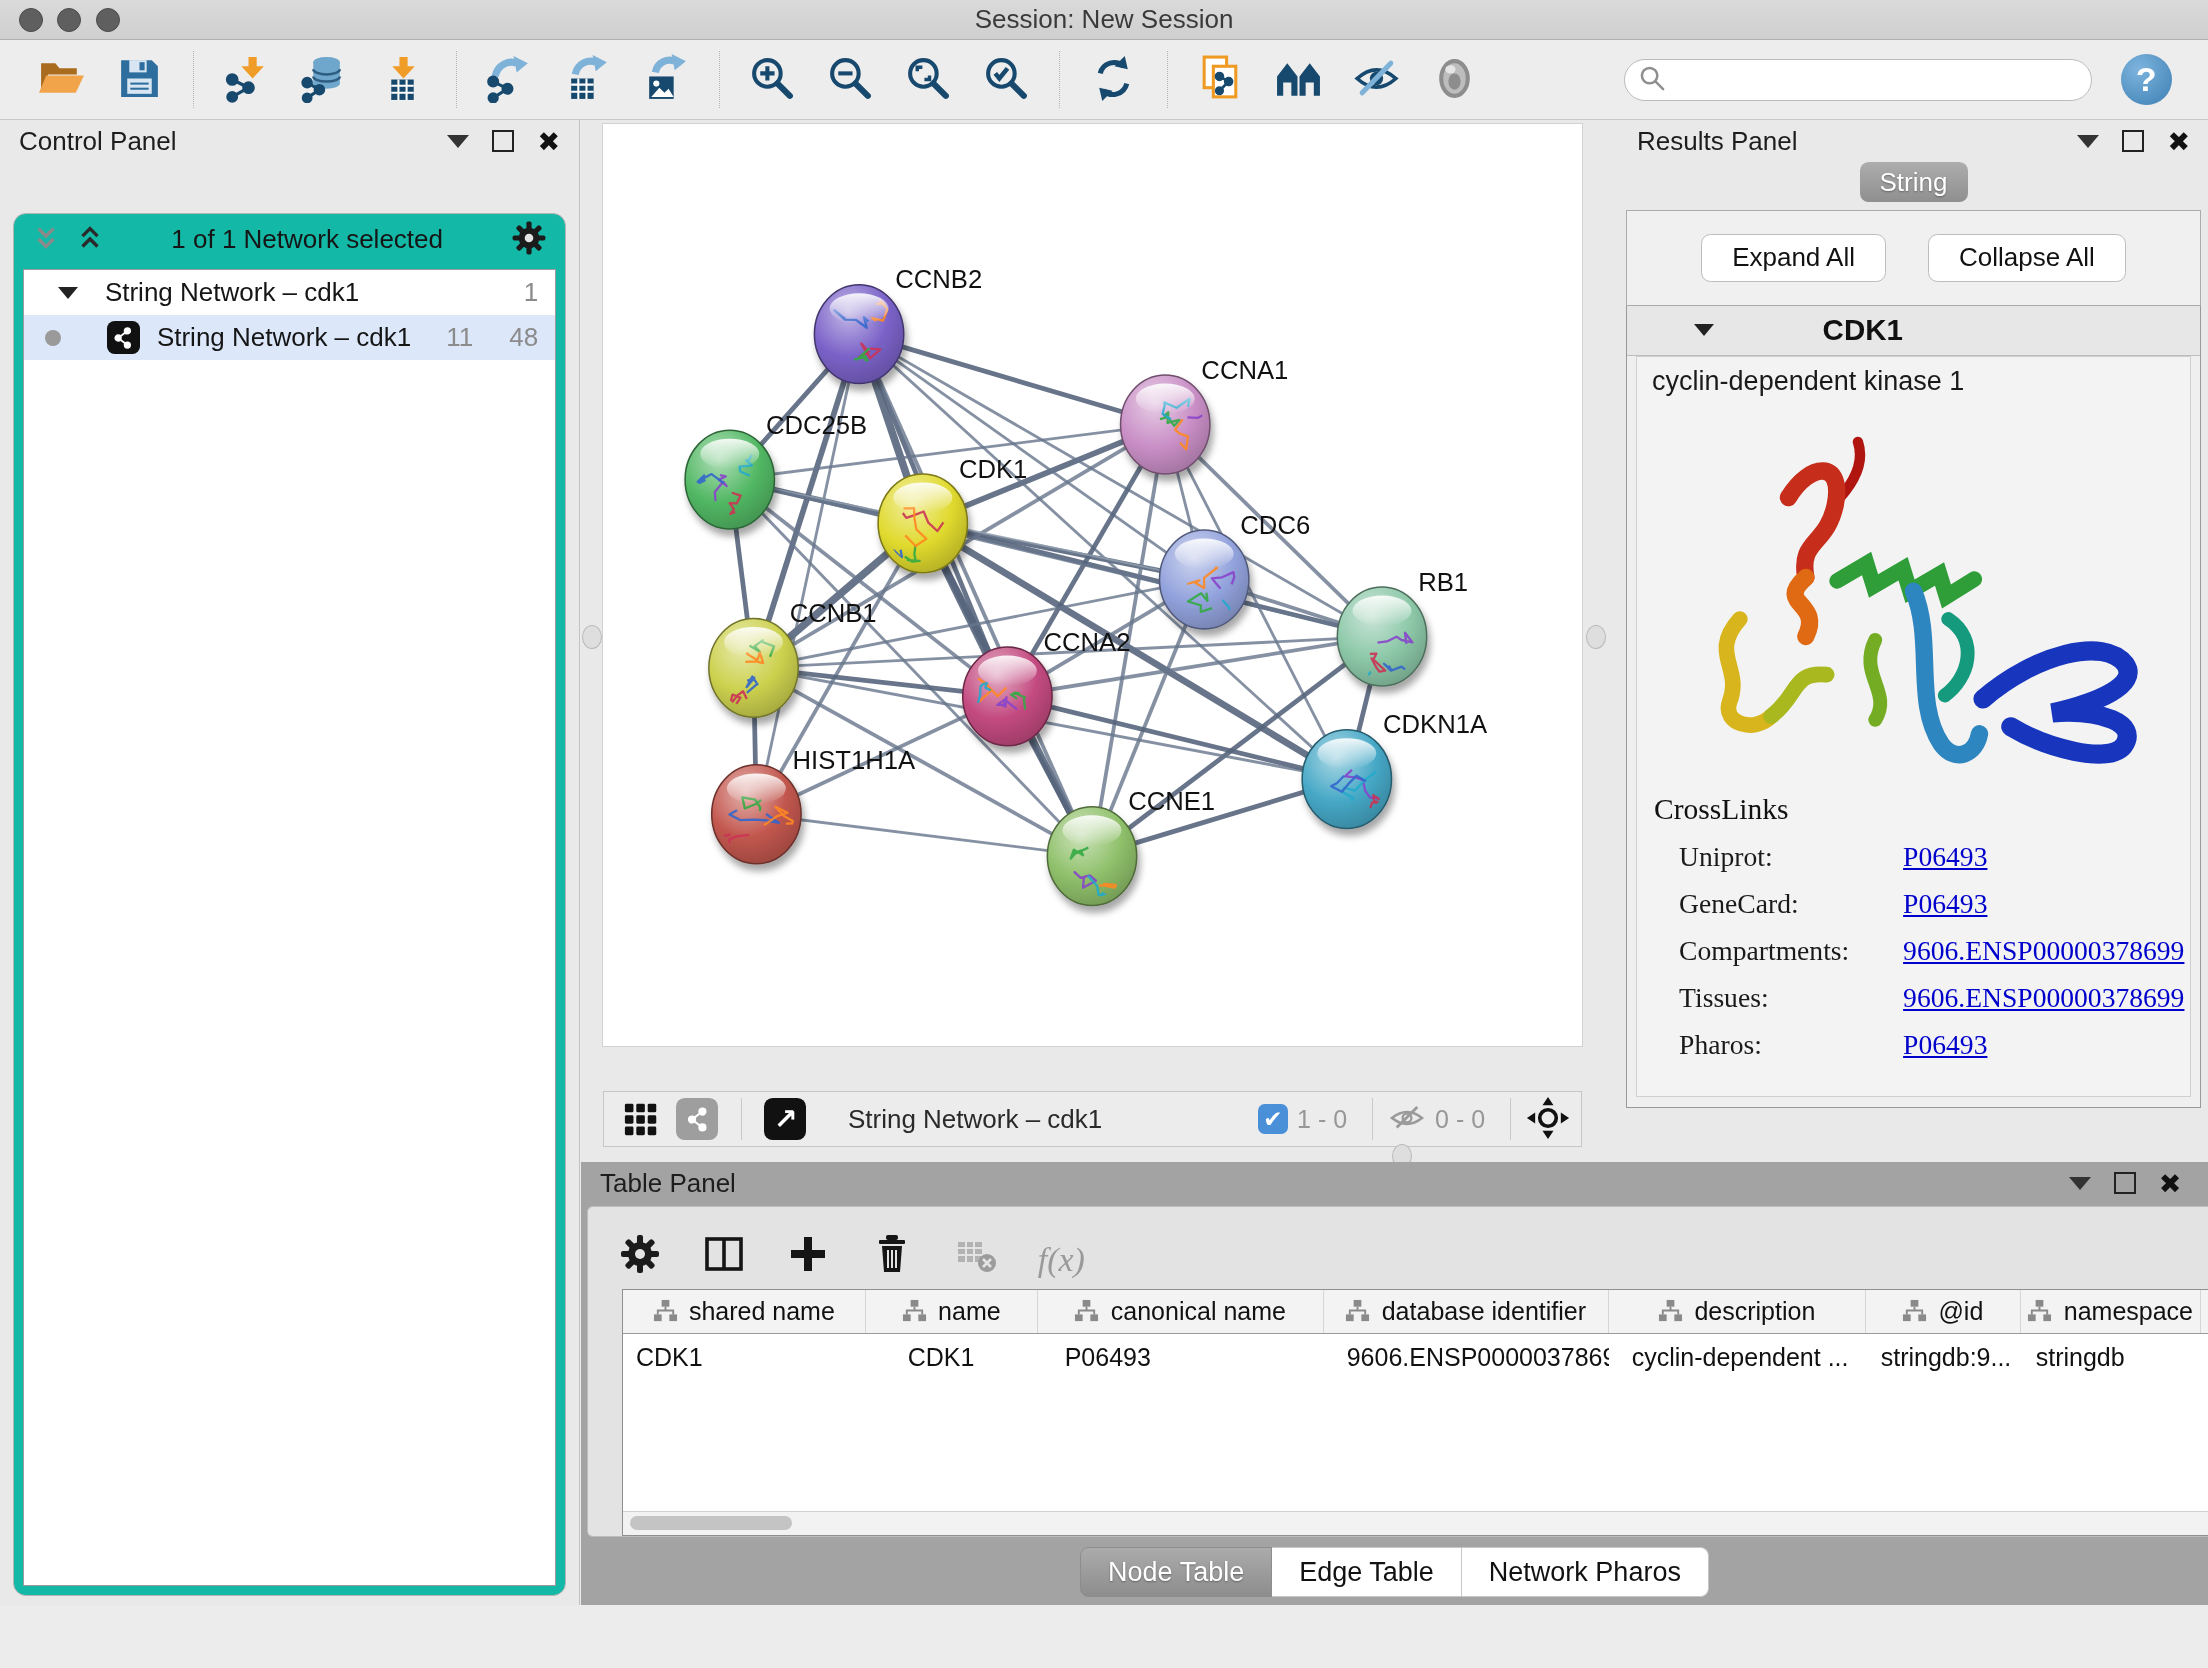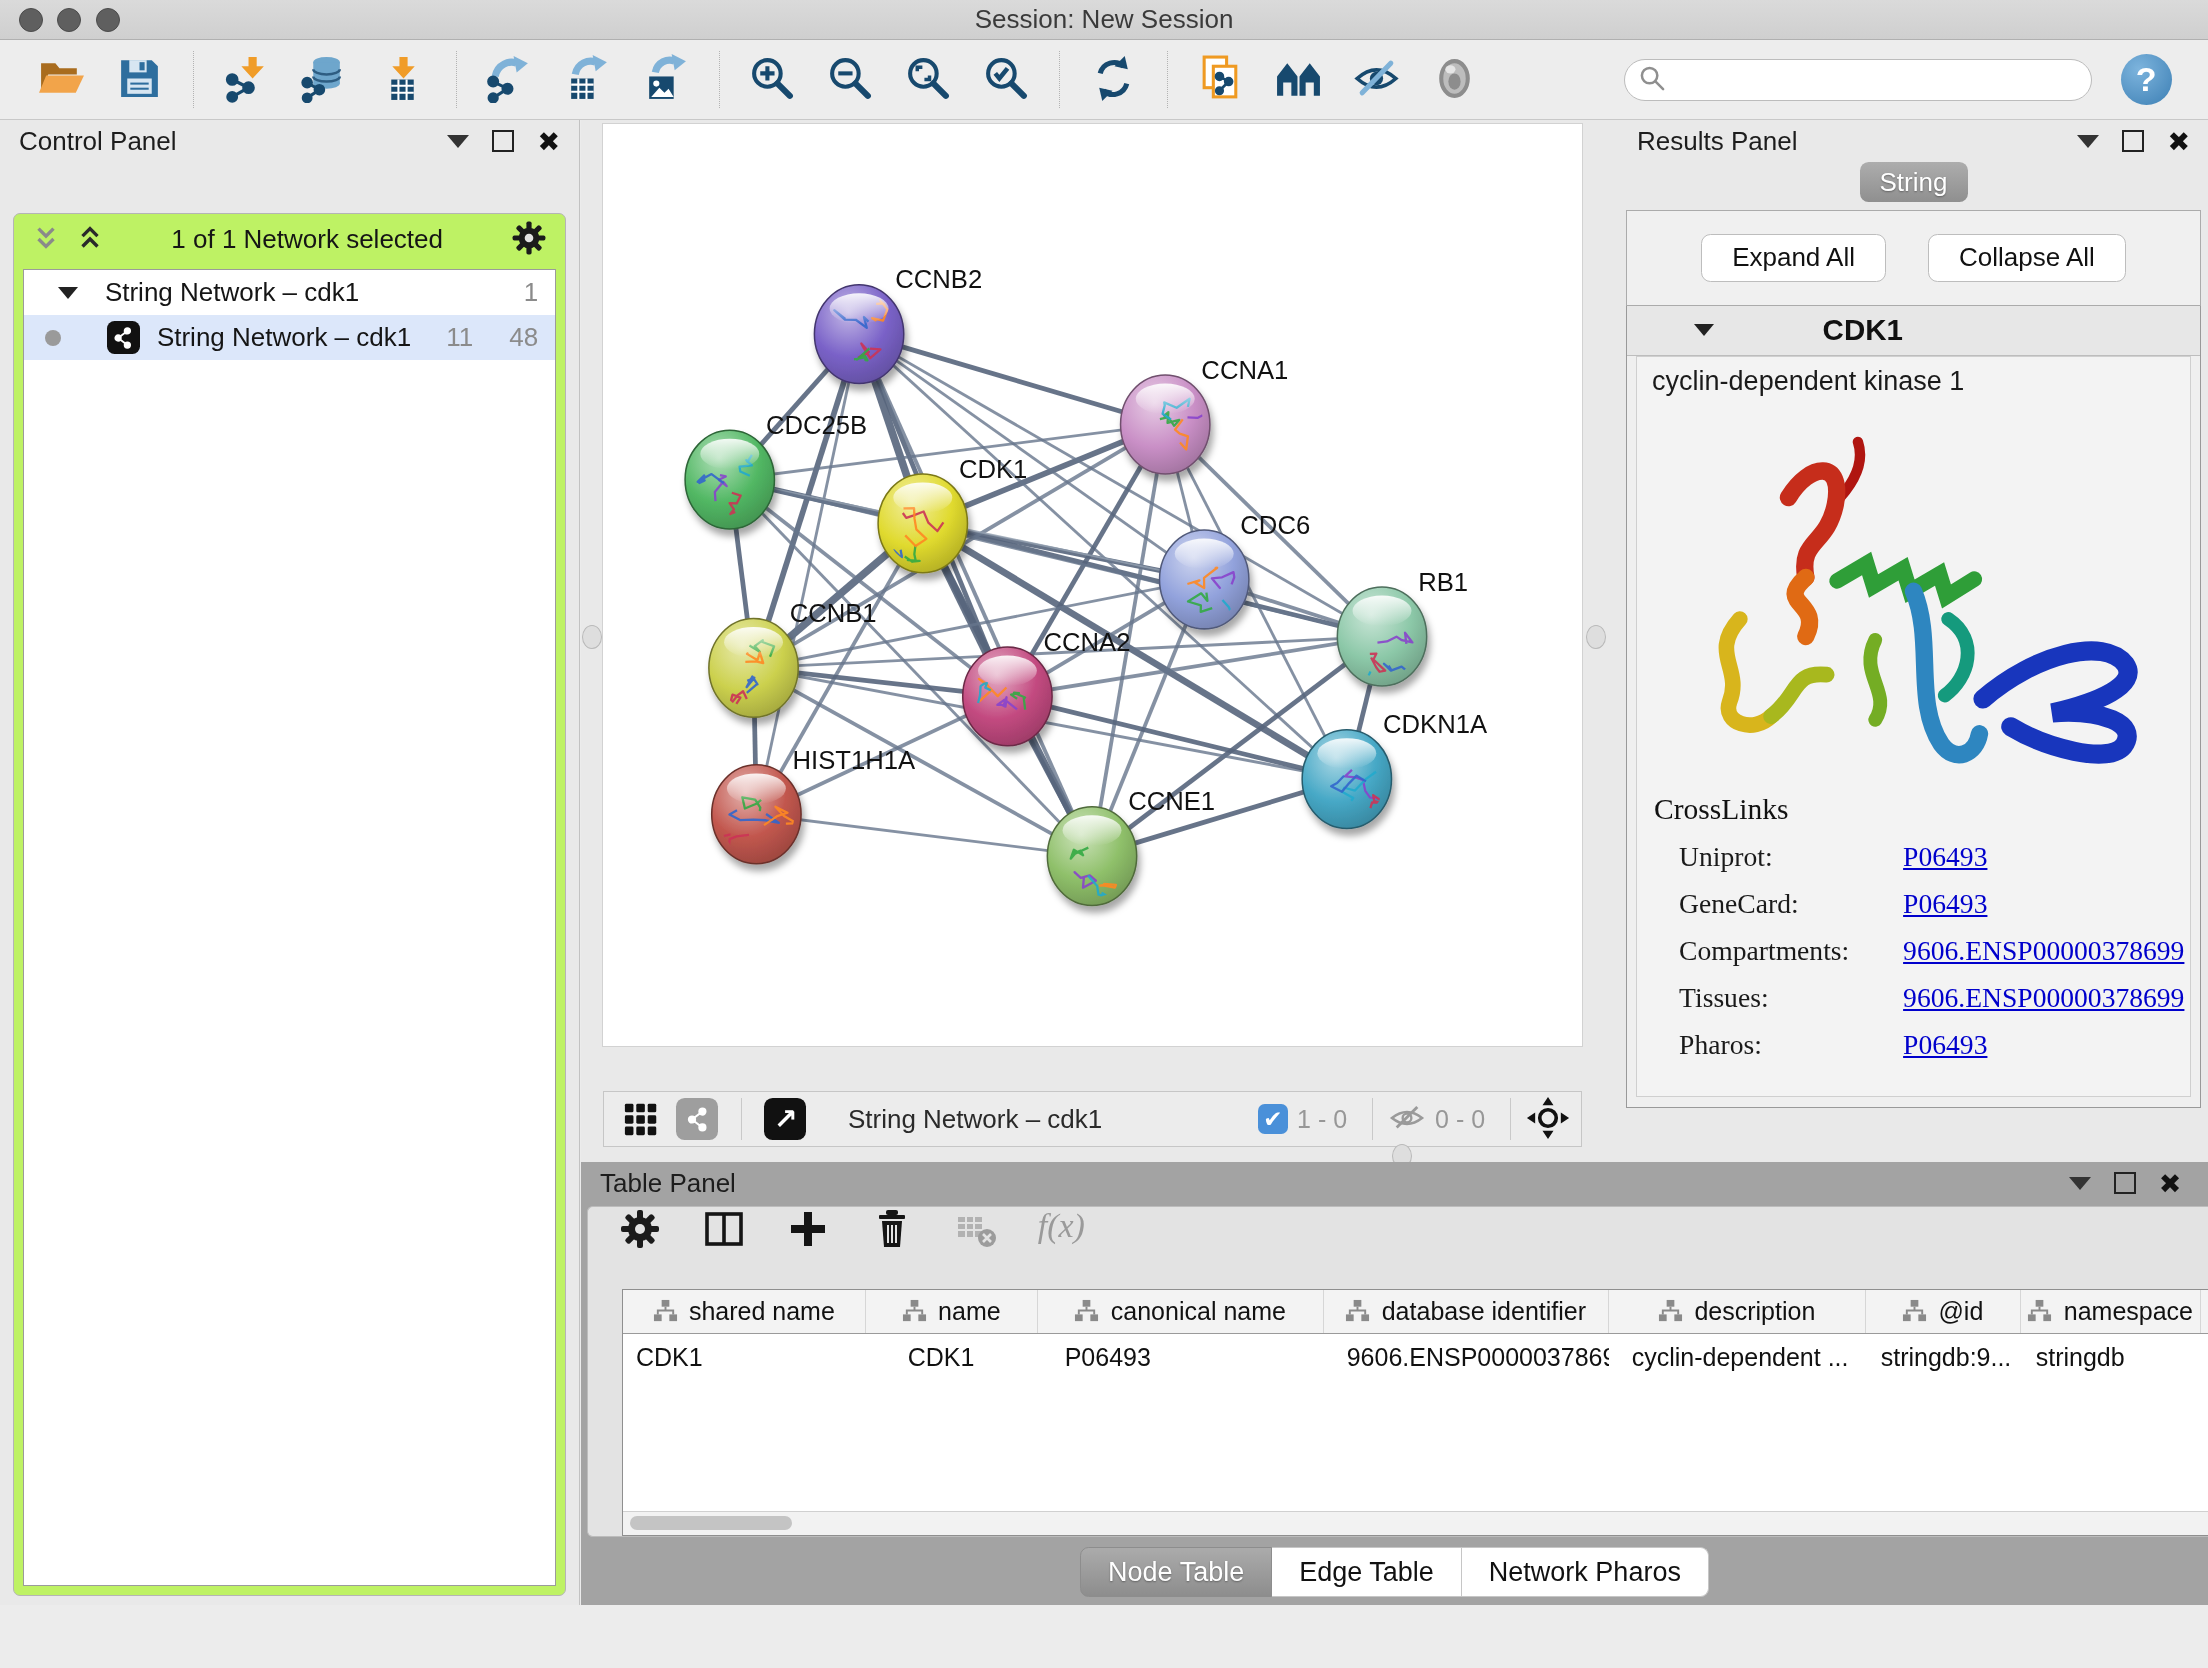--- a/index.html
+++ b/index.html
@@ -28,21 +28,21 @@
   .seg{display:flex;}
   .seg .tab{height:42px;padding:0 27px;display:flex;align-items:center;justify-content:center;font-size:26px;background:#fff;border:1px solid #c6c6c6;border-left-width:0;color:#111;}
   .seg .tab:first-child{border-left-width:1px;border-radius:8.6px 0 0 8.6px;}
   .seg .tab:last-child{border-radius:0 8.6px 8.6px 0;}
   .seg .tab.sel{background:linear-gradient(#ababab,#8d8d8d);color:#fff;border-color:#8d8d8d;text-shadow:0 1px 1.9px rgba(0,0,0,.35);}
 
   
   .cpanel{position:absolute;left:0;top:120px;width:580px;bottom:63px;background:#e9e9e9;border-right:1px solid #c2c2c2;box-sizing:border-box;}
   .phead{height:42px;display:flex;align-items:center;padding:0 19px;font-size:26px;color:#1d1d1d;}
   .cp-tabs{margin:1.9px 0 0 67px;}
-  .cp-box{position:absolute;left:13.3px;right:13.3px;top:93px;bottom:9.5px;border:1px solid #b5b5b5;border-radius:7px;background:#bef264;}
+  .cp-box{position:absolute;left:13.3px;right:13.3px;top:93px;bottom:9.5px;border:1px solid #b5b5b5;border-radius:13px;background:#14b8a6;}
   .cp-sub{height:51px;display:flex;align-items:center;padding:0 17px;}
   .cp-sub .stat{flex:1;text-align:center;font-size:26px;color:#151515;}
   .tree{position:absolute;left:8.6px;right:8.6px;top:55px;bottom:8.6px;background:#fff;border:1px solid #9b9b9b;font-size:26px;overflow:hidden;}
   .trow{height:45px;display:flex;align-items:center;color:#151515;}
   .trow.sel{background:#dce7fa;}
   .tri-sm{width:0;height:0;border-left:10.5px solid transparent;border-right:10.5px solid transparent;border-top:12.4px solid #222;}
   .graydot{width:16px;height:16px;border-radius:50%;background:#9a9a9a;}
   .badge{width:33px;height:33px;border-radius:7.6px;background:#111;display:flex;align-items:center;justify-content:center;}
   .badge svg{width:24px;height:24px;}
   .cnt{color:#8b8b8b;}
@@ -73,21 +73,21 @@
   .protein{display:block;margin:13.3px auto 0 auto;}
   .xl{font-family:"Liberation Serif",serif;}
   .xl-title{font-size:29.5px;font-weight:normal;color:#111;margin:9.5px 0 0 1.9px;}
   .xl-row{display:flex;font-size:27.6px;margin:15px 0 0 27px;color:#1a1a1a;}
   .xl-label{width:224px;flex:0 0 auto;}
   .xl-link{color:#0000cc;text-decoration:underline;}
 
   
   .tpanel{position:absolute;left:581px;right:0;top:1162px;bottom:63px;background:#a3a3a3;}
   .tp-body{position:absolute;left:5.7px;right:0;top:44px;bottom:68px;background:#e3e3e3;border:1px solid #bcbcbc;border-radius:5.7px 0 0 5.7px;border-right:none;}
-  .tp-toolbar{height:72px;display:flex;align-items:flex-start;padding-left:30px;gap:40px;}
+  .tp-toolbar{height:72px;display:flex;align-items:flex-end;padding-left:30px;gap:40px;}
   .tp-toolbar svg{width:44px;height:44px;}
   .fx{font-family:"Liberation Serif",serif;font-style:italic;font-size:34px;color:#9a9a9a;}
   .tbl{position:absolute;left:34px;right:0;top:82px;bottom:0;background:#fff;border:1px solid #8f8f8f;border-right:none;overflow:hidden;}
   .tbl-head{display:flex;height:43px;background:#f3f3f3;border-bottom:1.9px solid #9a9a9a;}
   .th{display:flex;align-items:center;justify-content:center;gap:11.4px;font-size:25px;color:#111;border-right:1px solid #d6d6d6;box-sizing:border-box;flex:0 0 auto;}
   .trowd{display:flex;height:46px;align-items:center;font-size:25px;color:#111;}
   .td{box-sizing:border-box;padding-left:15px;flex:0 0 auto;white-space:nowrap;overflow:hidden;}
   .c0{width:243px;} .c1{width:172px;} .c2{width:286px;} .c3{width:285px;} .c4{width:257px;} .c5{width:155px;} .c6{width:180px;}
   .hsb{position:absolute;left:0;right:0;bottom:0;height:23px;background:#f2f2f2;border-top:1px solid #d0d0d0;}
   .hsb .thumb{width:162px;height:14.3px;background:#c4c4c4;border-radius:7.6px;margin:3.8px 0 0 7.6px;}

